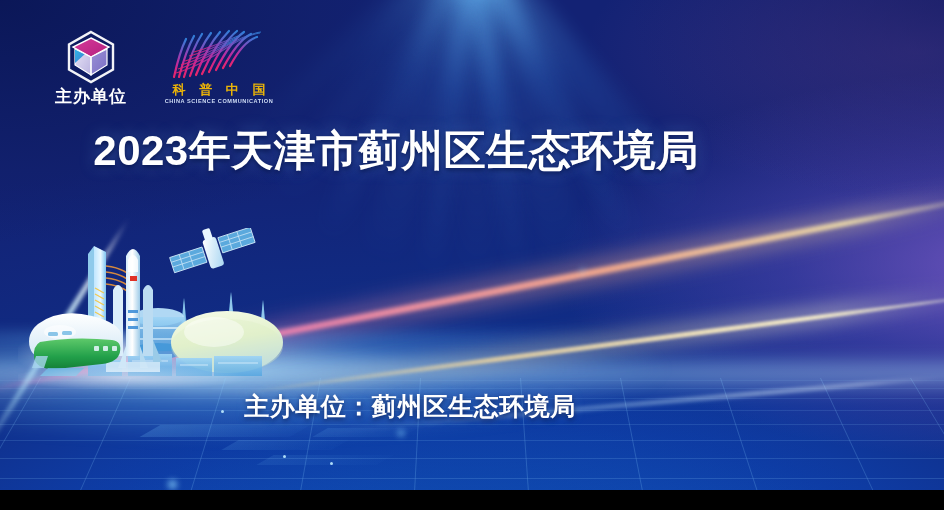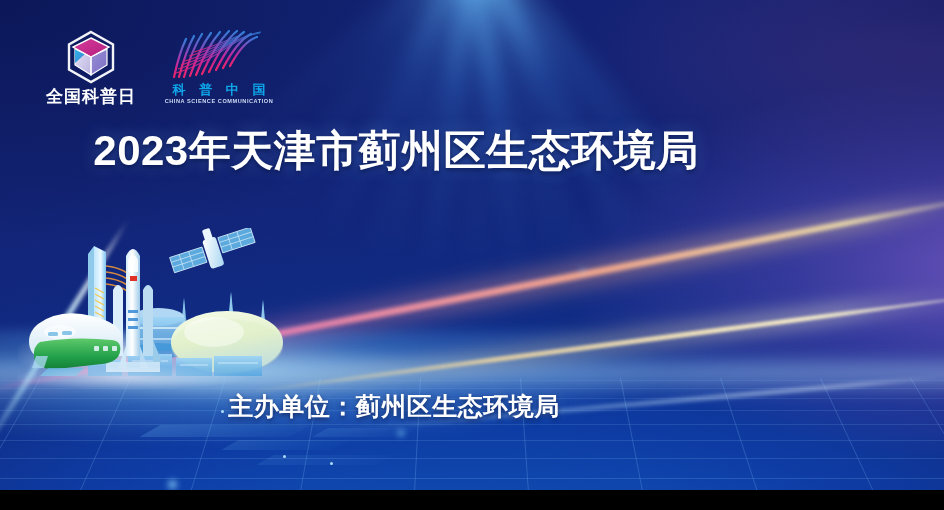--- a/index.html
+++ b/index.html
@@ -109,39 +109,39 @@
   .cube-wrap{display:flex;justify-content:center;}
   .logo-kepuri .name{
     margin-top:3px;text-align:center;color:#ffffff;font-size:17px;font-weight:700;
     letter-spacing:1px;line-height:1;
     font-family:"Liberation Sans","DejaVu Sans",sans-serif;
   }
 
   .logo-csc{width:118px;}
   .logo-csc .mark{height:56px;display:flex;justify-content:center;align-items:flex-end;}
   .logo-csc .name{
-    color:#0ea5e9;font-size:13px;font-weight:700;letter-spacing:5px;text-align:center;
+    color:#eab308;font-size:13px;font-weight:700;letter-spacing:5px;text-align:center;
     line-height:1;margin-top:2px;padding-left:5px;
   }
   .logo-csc .sub{
     color:#cfdcf5;font-size:5.6px;font-weight:700;letter-spacing:.55px;text-align:center;
     margin-top:3px;line-height:1;
   }
 
   
   #title{
     position:absolute;left:0;top:126px;width:792px;text-align:center;
     color:#ffffff;font-size:42px;font-weight:700;line-height:50px;letter-spacing:.5px;
     text-shadow:0 2px 5px rgba(5,18,70,.85), 0 0 16px rgba(120,190,255,.35);
   }
   #title .l2{display:block;}
 
   
   #footer{
-    position:absolute;left:0;top:390px;width:788px;text-align:center;
+    position:absolute;left:16px;top:390px;width:788px;text-align:center;
     color:#ffffff;font-size:25px;font-weight:700;line-height:33px;letter-spacing:.5px;
     text-shadow:0 2px 5px rgba(8,20,70,.8), 0 0 12px rgba(120,190,255,.3);
   }
 
   
   #illustration{position:absolute;left:18px;top:228px;width:280px;height:168px;}
 
   
   #blackbar{position:absolute;left:0;top:490px;width:944px;height:20px;background:#000;}
 </style>
@@ -392,21 +392,21 @@
 
           <polygon points="28,28 44,20 44,36 28,46" fill="url(#cRight)"></polygon>
           <polygon points="28,28 12,20 12,36 28,46" fill="url(#cInner)"></polygon>
           <polygon points="12,20 28,28 28,46 12,36" fill="none" stroke="#ffffff" stroke-width="1.2"></polygon>
           <polygon points="44,20 28,28 28,46 44,36" fill="none" stroke="#ffffff" stroke-width="1.2"></polygon>
 
           <polygon points="12,20 22,25 12,34" fill="url(#cLeft)"></polygon>
           <line x1="12" y1="20" x2="22" y2="25" stroke="#ffffff" stroke-width="1"></line>
         </svg>
       </div>
-      <div class="name">全国科普日</div>
+      <div class="name">主办单位</div>
     </div>
 
     <div class="logo-csc">
       <div class="mark">
         <svg width="110" height="56" viewBox="0 0 110 56" xmlns="http://www.w3.org/2000/svg">
           <defs>
             <linearGradient id="wingG" x1="0" y1="1" x2="1" y2="0">
               <stop offset="0%" stop-color="#e8256a"></stop>
               <stop offset="30%" stop-color="#c3289a"></stop>
               <stop offset="62%" stop-color="#7a4fc0"></stop>

